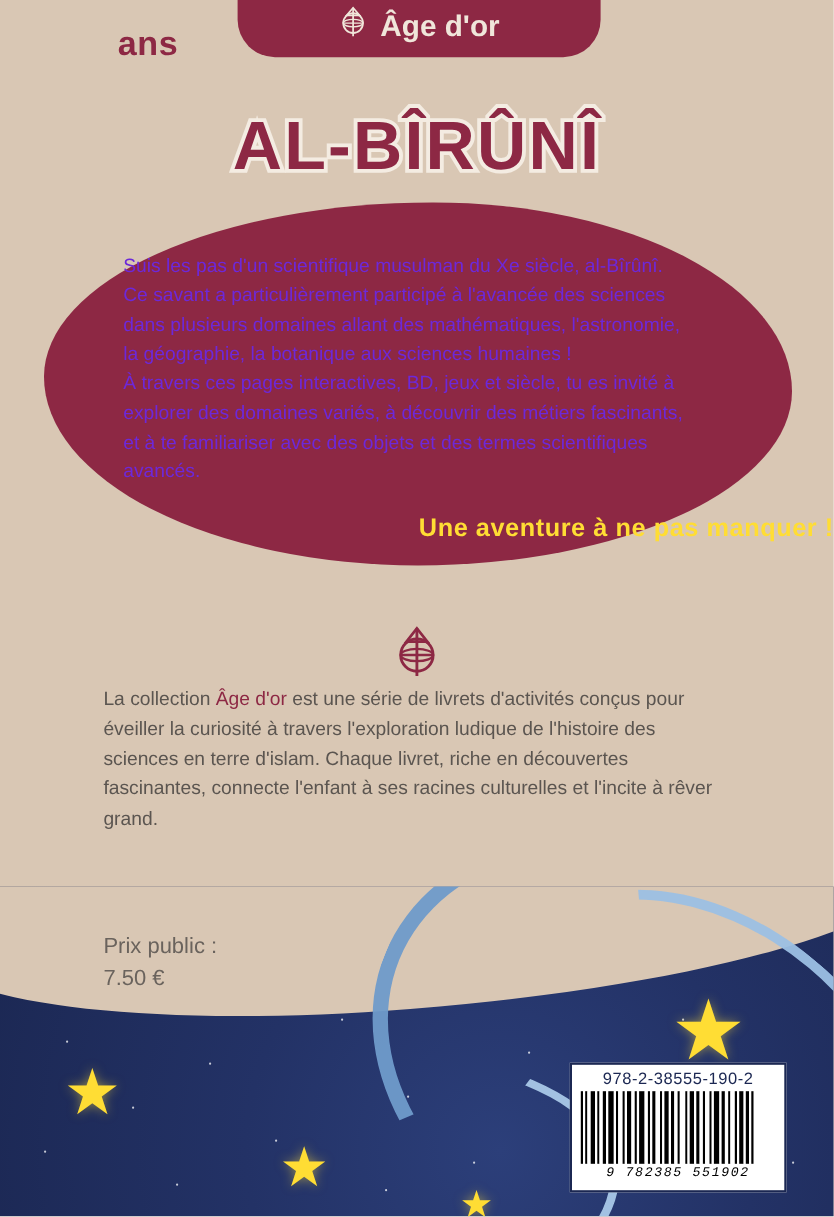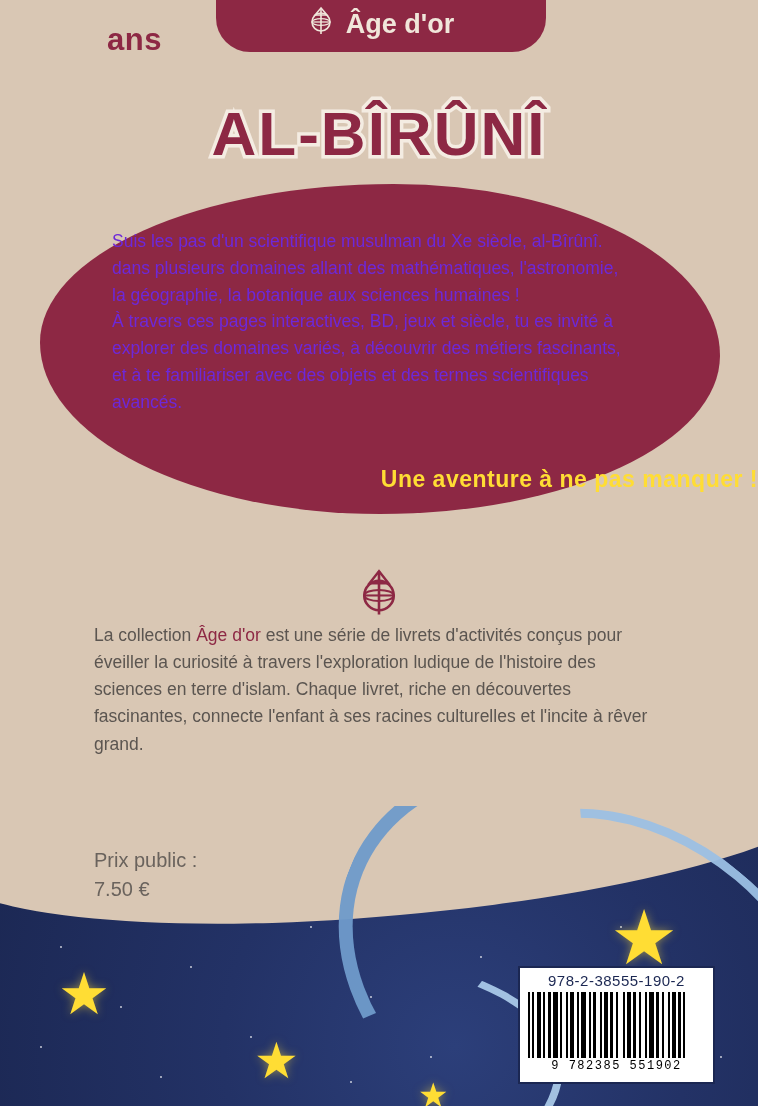--- a/index.html
+++ b/index.html
@@ -229,20 +229,21 @@
     gap: 0;
   }
   .bars i { display: block; background: #000; }
   .barcode-num {
     text-align: center;
     font-size: 12px;
     letter-spacing: 1.5px;
     color: #000;
     margin-top: 1px;
     font-family: "Liberation Mono", monospace;
+    font-style: italic;
   }
 </style>
 </head>
 <body>
 
 <div class="page">
 
   <div class="sky">
     <div class="sky-top-curve"></div>
 
@@ -288,20 +289,21 @@
       </svg>
     </span>
     <span class="label">Âge d'or</span>
   </div>
 
   <div class="title">AL-BÎRÛNÎ</div>
 
   <div class="blob"></div>
   <div class="blob-text">
     <p>Suis les pas d'un scientifique musulman du Xe siècle, al-Bîrûnî.</p>
+    <p>Ce savant a particulièrement participé à l'avancée des sciences</p>
     <p>dans plusieurs domaines allant des mathématiques, l'astronomie,</p>
     <p>la géographie, la botanique aux sciences humaines !</p>
     <p>À travers ces pages interactives, BD, jeux et siècle, tu es invité à</p>
     <p>explorer des domaines variés, à découvrir des métiers fascinants,</p>
     <p>et à te familiariser avec des objets et des termes scientifiques</p>
     <p>avancés.</p>
   </div>
   <div class="callout">Une aventure à ne pas manquer !</div>
 
   <div class="divider-ico">

